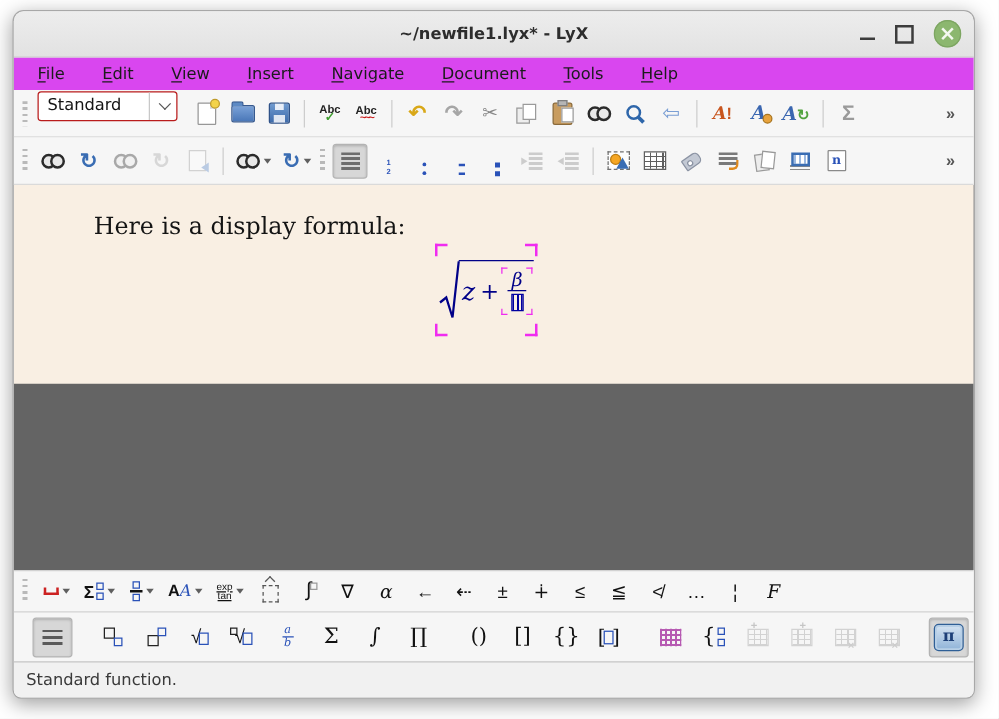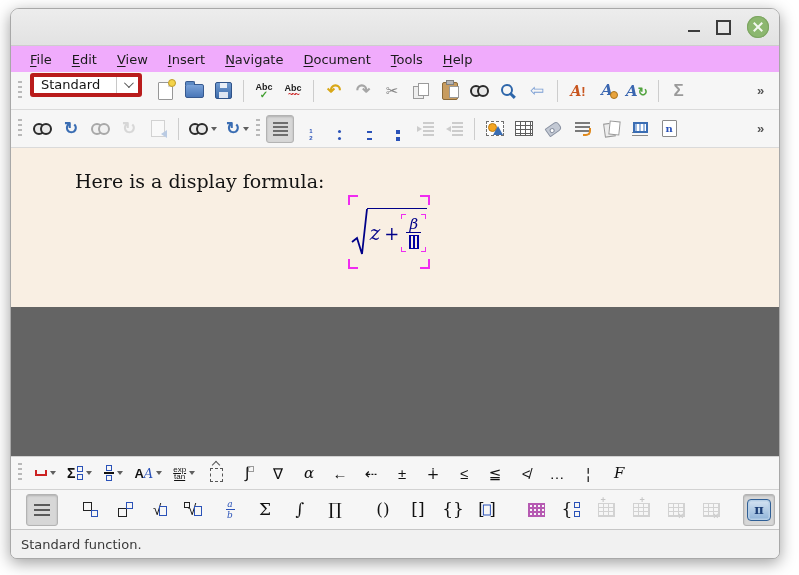--- a/index.html
+++ b/index.html
@@ -11,39 +11,39 @@
   .titlebar{height:36px;flex:0 0 36px;background:linear-gradient(#ededed,#e2e2e2);
             border-bottom:1px solid #cdcdcd;position:relative;display:flex;align-items:center;}
   .title{position:absolute;left:0;right:0;text-align:center;font-size:13px;font-weight:bold;color:#2d2d2d;}
   .winctrl{margin-left:auto;display:flex;align-items:center;gap:16px;padding-right:10px;z-index:2;}
   .wc-min{width:12px;height:2px;background:#3c3c3c;margin-top:8px;}
   .wc-max{width:11px;height:11px;border:2px solid #3c3c3c;background:transparent;}
   .wc-close{width:22px;height:22px;border-radius:50%;background:#8cb76f;position:relative;box-shadow:inset 0 0 0 1px #7da562;}
   .wc-close::before,.wc-close::after{content:"";position:absolute;left:5px;top:10px;width:12px;height:2px;background:#f4f8f0;}
   .wc-close::before{transform:rotate(45deg);}  .wc-close::after{transform:rotate(-45deg);}
   
-  .menubar{display:flex;align-items:center;gap:2px;padding:3px 10px 2px 10px;background:#f0abfc;}
+  .menubar{display:flex;align-items:center;gap:12px;padding:3px 10px 2px 10px;background:#d946ef;}
   .menu-item{padding:3px 9px;font-size:13px;color:#1b1b1b;border-radius:3px;white-space:nowrap;}
   .menu-item u{text-decoration:underline;text-underline-offset:2px;}
   
   .toolbar{display:flex;align-items:center;padding:0 5px;background:#f6f6f6;height:38px;flex:0 0 38px;
            border-bottom:1px solid #dadada;box-sizing:border-box;gap:1px;}
   .toolbar.math{border-bottom:none;border-top:1px solid #d2d2d2;}
   .tb-handle{width:4px;height:20px;margin:0 5px 0 2px;
              background:repeating-linear-gradient(#b9b9b9 0 2px,transparent 2px 5px);}
   .tb-sep{width:1px;height:22px;background:#cdcdcd;margin:0 5px;}
   .tb-spacer{flex:1;}
   .tb-btn{display:inline-flex;align-items:center;justify-content:center;min-width:28px;height:28px;
           border:1px solid transparent;border-radius:3px;background:transparent;padding:0 3px;gap:2px;cursor:default;}
   .tb-btn.is-pressed{background:#d7d7d7;border-color:#b3b3b3;box-shadow:inset 0 1px 2px rgba(0,0,0,.18);}
   .tb-btn.is-disabled{opacity:.38;}
   .chev{width:0;height:0;border-left:3px solid transparent;border-right:3px solid transparent;border-top:4px solid #5f5f5f;margin-left:1px;}
   .glyph{line-height:1;}
   
-  .combo{display:flex;align-items:center;width:112px;height:24px;background:#fff;border:4px solid #b91c1c;
+  .combo{display:flex;align-items:center;width:112px;height:24px;background:#fff;border:1px solid #b91c1c;
          border-radius:3px;margin:0 8px 12px 2px;box-sizing:border-box;}
   .combo-value{flex:1;padding-left:7px;font-size:13px;color:#141414;}
   .combo-arrow{width:21px;align-self:stretch;border-left:1px solid #c8c8c8;display:flex;align-items:center;justify-content:center;}
   .combo-arrow::before{content:"";width:6px;height:6px;border-right:1.6px solid #555;border-bottom:1.6px solid #555;
                        transform:rotate(45deg) translateY(-2px);}
   
   .icon{position:relative;display:inline-flex;align-items:center;justify-content:center;}
   .ic-glyph{line-height:1;}
   .ic-new{width:13px;height:16px;background:#fff;border:1px solid #979797;border-radius:1px;}
   .ic-new::before{content:"";position:absolute;right:-1px;top:-1px;width:0;height:0;
@@ -228,20 +228,21 @@
              display:flex;align-items:center;padding:0 10px;}
   .status-msg{font-size:13px;color:#3a3a3a;}
 </style>
 </head>
 <body>
 
 <div class="app">
   <div class="win">
 
     <div class="titlebar">
+      <div class="title">~/newfile1.lyx* - LyX</div>
       <div class="winctrl">
         <span class="wc-min"></span>
         <span class="wc-max"></span>
         <span class="wc-close"></span>
       </div>
     </div>
 
     <div class="menubar" id="menubar">
         <span class="menu-item"><u>F</u>ile</span>
         <span class="menu-item"><u>E</u>dit</span>

